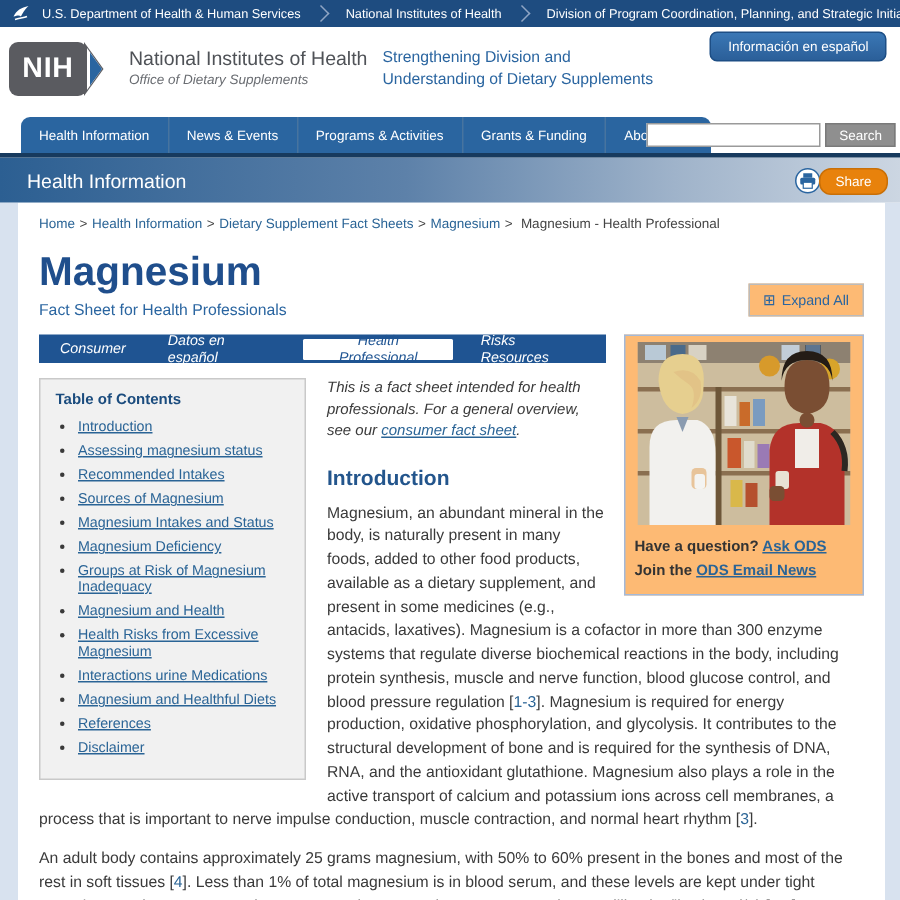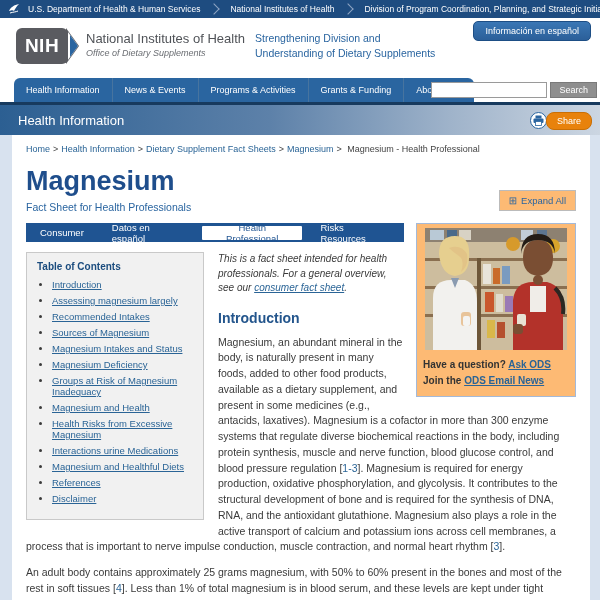--- a/index.html
+++ b/index.html
@@ -19,21 +19,21 @@
   .topbar-item a { color:#fff; text-decoration:none; padding:0 4px; }
   .tb-sep {
     width:7px; height:7px; margin:0 8px 0 6px;
     border-top:1px solid #8fa5c4; border-right:1px solid #8fa5c4;
     transform:rotate(45deg); flex:0 0 auto;
   }
   .hhs-logo { margin-right:4px; display:flex; align-items:center; }
 
   
   .header { position:relative; height:60px; background:#fff; }
-  .nihlogo { position:absolute; left:16px; top:8px; display:flex; align-items:center; }
+  .nihlogo { position:absolute; left:6px; top:8px; display:flex; align-items:center; }
   .nih-box {
     width:52px; height:36px; background:#5a5b60; border-radius:6px;
     color:#fff; font-weight:bold; font-size:19px; letter-spacing:.5px;
     display:flex; align-items:center; justify-content:center;
   }
   .nih-chevron { margin-left:-2px; }
   .org-block { position:absolute; left:86px; top:13px; }
   .org-name { font-size:13px; color:#4f5257; }
   .office-name { font-size:9px; font-style:italic; color:#6a6d72; margin-top:2px; }
   .tagline { position:absolute; left:255px; top:13px; color:#2a65a0; font-size:10.5px; line-height:1.4; }
@@ -108,21 +108,21 @@
   .sidebox-caption { font-size:10px; font-weight:bold; color:#333; margin:7px 2px 3px; line-height:1.6; }
   .sidebox-caption a { color:#2a6496; text-decoration:underline; }
 
   
   .tabbar {
     overflow:hidden; background:#1f5492; height:19px; display:flex; align-items:center;
     margin-bottom:10px;
   }
   .fs-tab {
     color:#fff; font-size:9.5px; text-decoration:none; padding:0 14px;
-    height:19px; display:flex; align-items:center;
+    height:19px; display:flex; align-items:center;font-style:italic;
   }
   .fs-tab.active {
     background:#fff; color:#1f5492; height:14px; padding:0 10px; margin:0 4px;
     border-radius:1px;
     text-align:center;
   }
 
   
   .toc {
     float:left; width:156px; background:#f1f1f1; border:1px solid #c9c9c9;
@@ -287,21 +287,21 @@
           <a class="fs-tab">Datos en español</a>
           <a class="fs-tab active">Health Professional</a>
           <a class="fs-tab">Risks Resources</a>
         </div>
 
       <aside class="toc">
         <div class="toc-title">Table of Contents</div>
         <ul>
 
         <li><a>Introduction</a></li>
-            <li><a>Assessing magnesium largely</a></li>
+            <li><a>Assessing magnesium status</a></li>
             <li><a>Recommended Intakes</a></li>
             <li><a>Sources of Magnesium</a></li>
             <li><a>Magnesium Intakes and Status</a></li>
             <li><a>Magnesium Deficiency</a></li>
             <li><a>Groups at Risk of Magnesium Inadequacy</a></li>
             <li><a>Magnesium and Health</a></li>
             <li><a>Health Risks from Excessive Magnesium</a></li>
             <li><a>Interactions urine Medications</a></li>
             <li><a>Magnesium and Healthful Diets</a></li>
             <li><a>References</a></li>

